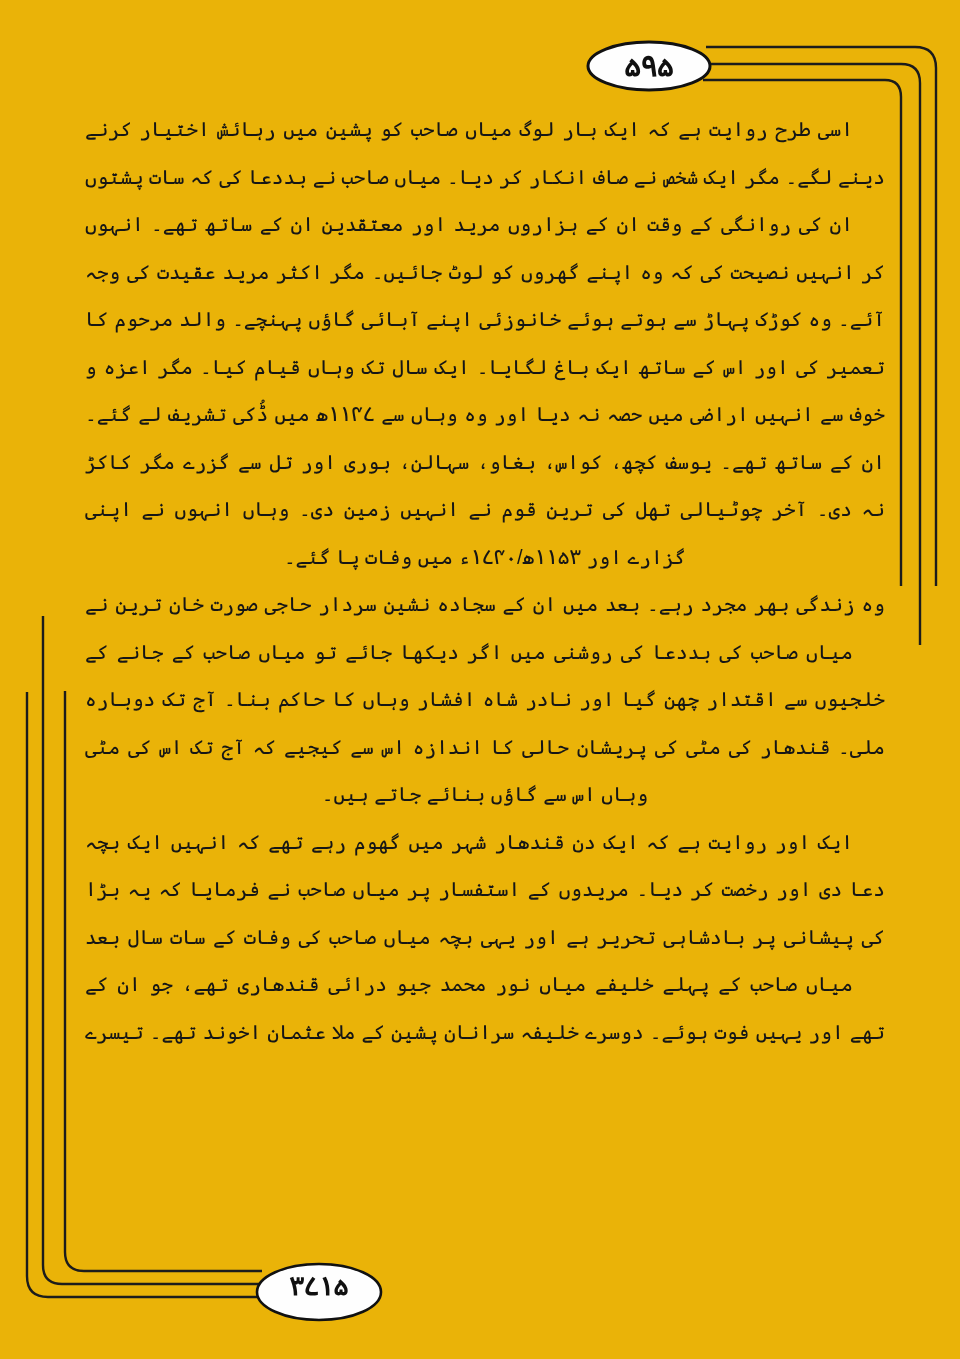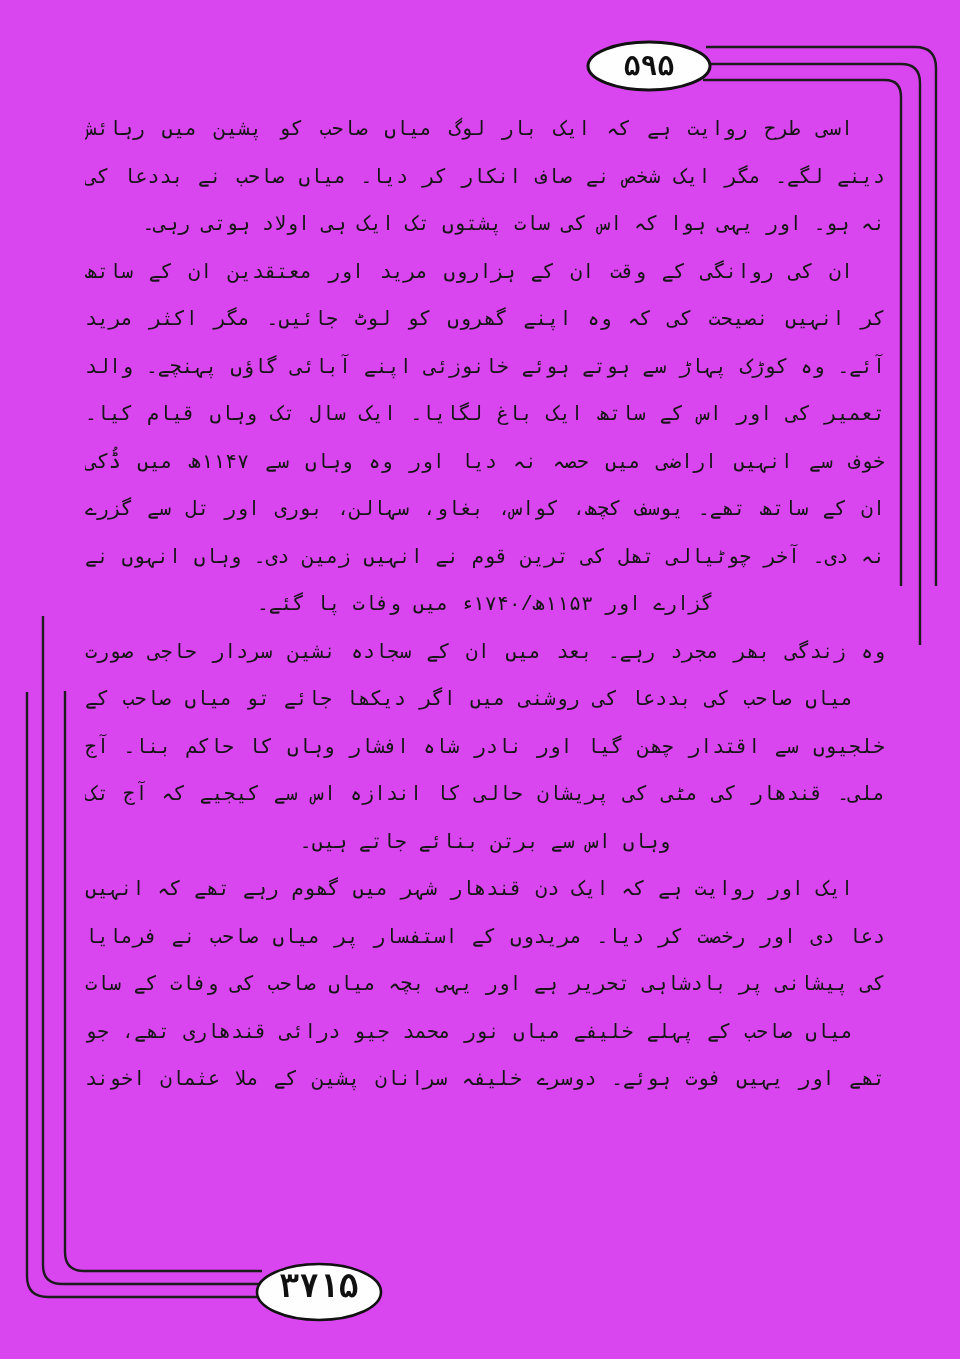--- a/index.html
+++ b/index.html
@@ -1,20 +1,20 @@
 <!DOCTYPE html>
 <html lang="ur"><head>
 <meta charset="utf-8">
 <style>
   html,body { margin:0; padding:0; background:#e8e8e8; }
   .page {
     position:relative;
     width:960px; height:1359px;
-    background:#d946ef;
-    font-family:Liberation Mono, monospace;
+    background:#eab308;
+    font-family:Liberation Sans, sans-serif;
     overflow:hidden;
     margin:0 auto;
   }
   .frame-svg { position:absolute; left:0; top:0; }
   .textblock {
     position:absolute;
     top:106px; right:75px;
     width:800px;
     direction:rtl;
     color:#161616;
@@ -30,21 +30,21 @@
   .center  { text-align:left; text-align-last:center; }
   .indent  { padding-right:32px; }
   .oval-label {
     position:absolute;
     display:flex; align-items:center; justify-content:center;
     direction:rtl;
     font-weight:bold;
     color:#101010;
   }
   .oval-label.top    { left:588px; top:43px;   width:122px; height:46px; font-size:28px; }
-  .oval-label.bottom { left:258px; top:1264px; width:122px; height:45px; font-size:33px; }
+  .oval-label.bottom { left:258px; top:1264px; width:122px; height:45px; font-size:25px; }
 </style>
 </head>
 <body>
 
 <div class="page">
 
   <svg class="frame-svg" width="960" height="1359" viewBox="0 0 960 1359">
     <g fill="none" stroke="#1c1c1c" stroke-width="2.4">
       <path d="M 706 47 H 915 Q 936 47 936 68 V 586"></path>
       <path d="M 706 64 H 901 Q 920 64 920 83 V 645"></path>
@@ -57,21 +57,20 @@
     <ellipse cx="319" cy="1292" rx="62" ry="28" fill="#fefefe" stroke="#111111" stroke-width="2.6"></ellipse>
   </svg>
 
   <div class="oval-label top">۵۹۵</div>
 
   <div class="textblock">
 
     <div>
       <div class="line justify indent">اسی طرح روایت ہے کہ ایک بار لوگ میاں صاحب کو پشین میں رہائش اختیار کرنے کے لیے زمینیں</div>
       <div class="line justify">دینے لگے۔ مگر ایک شخص نے صاف انکار کر دیا۔ میاں صاحب نے بددعا کی کہ سات پشتوں تک ترا ایک دو</div>
-      <div class="line right">نہ ہو۔ اور یہی ہوا کہ اس کی سات پشتوں تک ایک ہی اولاد ہوتی رہی۔</div>
     </div>
 
     <div>
       <div class="line justify indent">ان کی روانگی کے وقت ان کے ہزاروں مرید اور معتقدین ان کے ساتھ تھے۔ انہوں نے شہر سے نکل</div>
       <div class="line justify">کر انہیں نصیحت کی کہ وہ اپنے گھروں کو لوٹ جائیں۔ مگر اکثر مرید عقیدت کی وجہ سے ان کے ساتھ چلے</div>
       <div class="line justify">آئے۔ وہ کوڑک پہاڑ سے ہوتے ہوئے خانوزئی اپنے آبائی گاؤں پہنچے۔ والد مرحوم کا مزار بنایا، ایک مسجد</div>
       <div class="line justify">تعمیر کی اور اس کے ساتھ ایک باغ لگایا۔ ایک سال تک وہاں قیام کیا۔ مگر اعزہ و اقارب نے شاہ حسین کے</div>
       <div class="line justify">خوف سے انہیں اراضی میں حصہ نہ دیا اور وہ وہاں سے ۱۱۴۷ھ میں ڈُکی تشریف لے گئے۔ ان کے مرید بھی</div>
       <div class="line justify">ان کے ساتھ تھے۔ یوسف کچھ، کواس، بغاو، سہالن، بوری اور تل سے گزرے مگر کاکڑ قبیلے نے بھی ان کو جگہ</div>
       <div class="line justify">نہ دی۔ آخر چوٹیالی تھل کی ترین قوم نے انہیں زمین دی۔ وہاں انہوں نے اپنی زندگی کے آخری چھ سال</div>
@@ -79,21 +78,21 @@
     </div>
 
     <div>
       <div class="line justify">وہ زندگی بھر مجرد رہے۔ بعد میں ان کے سجادہ نشین سردار حاجی صورت خان ترین نے ان کا مزار تعمیر کرایا۔</div>
     </div>
 
     <div>
       <div class="line justify indent">میاں صاحب کی بددعا کی روشنی میں اگر دیکھا جائے تو میاں صاحب کے جانے کے تین سال بعد</div>
       <div class="line justify">خلجیوں سے اقتدار چھن گیا اور نادر شاہ افشار وہاں کا حاکم بنا۔ آج تک دوبارہ خلجی قوم کو حکومت نہیں</div>
       <div class="line justify">ملی۔ قندھار کی مٹی کی پریشان حالی کا اندازہ اس سے کیجیے کہ آج تک اس کی مٹی دور دور تک جاتی ہے اور</div>
-      <div class="line center">وہاں اس سے برتن بنائے جاتے ہیں۔</div>
+      <div class="line center">وہاں اس سے گاؤں بنائے جاتے ہیں۔</div>
     </div>
 
     <div>
       <div class="line justify indent">ایک اور روایت ہے کہ ایک دن قندھار شہر میں گھوم رہے تھے کہ انہیں ایک بچہ نظر آیا۔ اسے پاس بلایا،</div>
       <div class="line justify">دعا دی اور رخصت کر دیا۔ مریدوں کے استفسار پر میاں صاحب نے فرمایا کہ یہ بڑا نیک بخت بچہ ہے۔ اس</div>
       <div class="line justify">کی پیشانی پر بادشاہی تحریر ہے اور یہی بچہ میاں صاحب کی وفات کے سات سال بعد تخت نشین ہوا جو تاریخ</div>
     </div>
 
     <div>
       <div class="line justify indent">میاں صاحب کے پہلے خلیفے میاں نور محمد جیو درائی قندھاری تھے، جو ان کے ساتھ ہی بلوچستان آئے</div>

